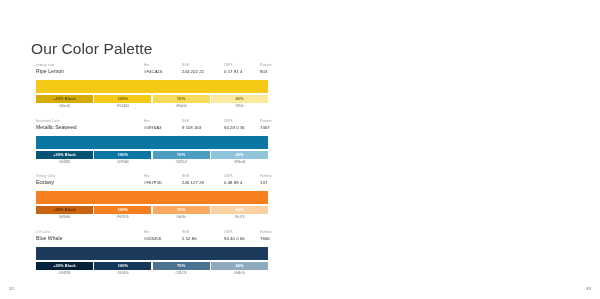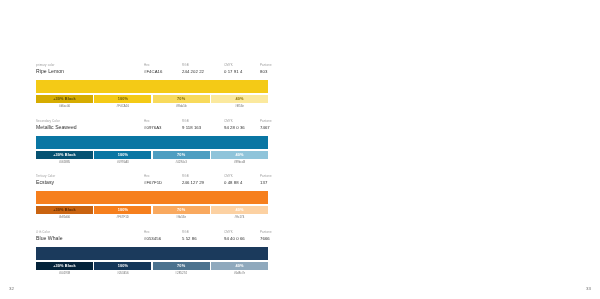--- a/index.html
+++ b/index.html
@@ -68,20 +68,21 @@
   }
   .pagenum-l { left: 9px; }
   .pagenum-r { right: 9px; }
 </style>
 </head>
 <body>
 
 <div class="spread">
 
   <div class="page page-left">
+    <div class="title">Our Color Palette</div>
     <div id="left-groups">
         <div class="group" style="top: 63px;">
           <div class="meta">
             <div class="role">primary color</div>
             <div class="cname">Ripe Lemon</div>
             <div class="mcol c-hex">
               <span class="mlabel">Hex</span>
               <span class="mval">#F4CA16</span>
             </div>
             <div class="mcol c-rgb">

